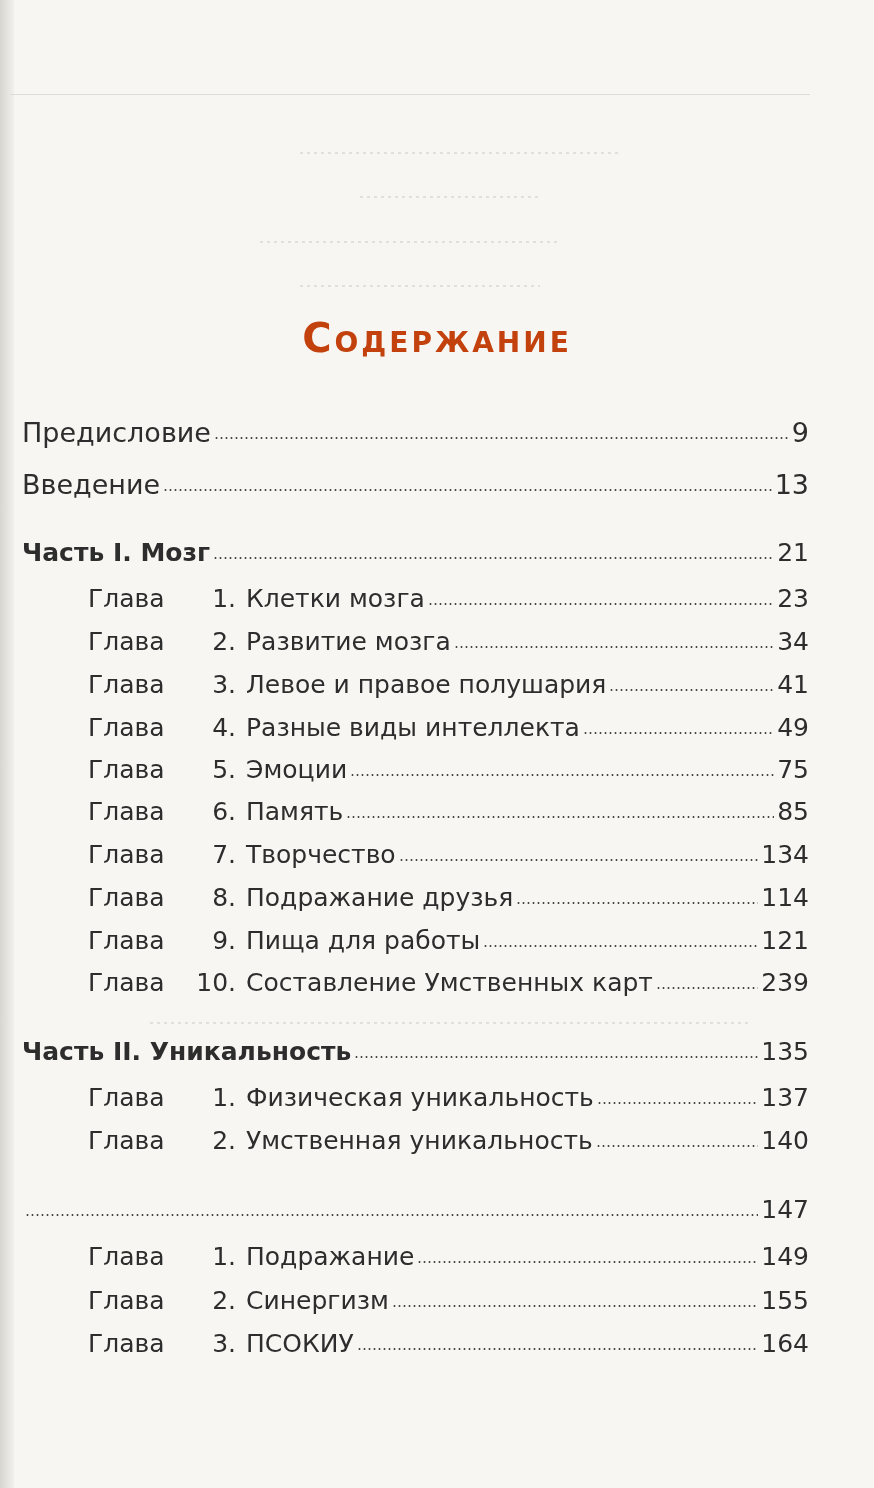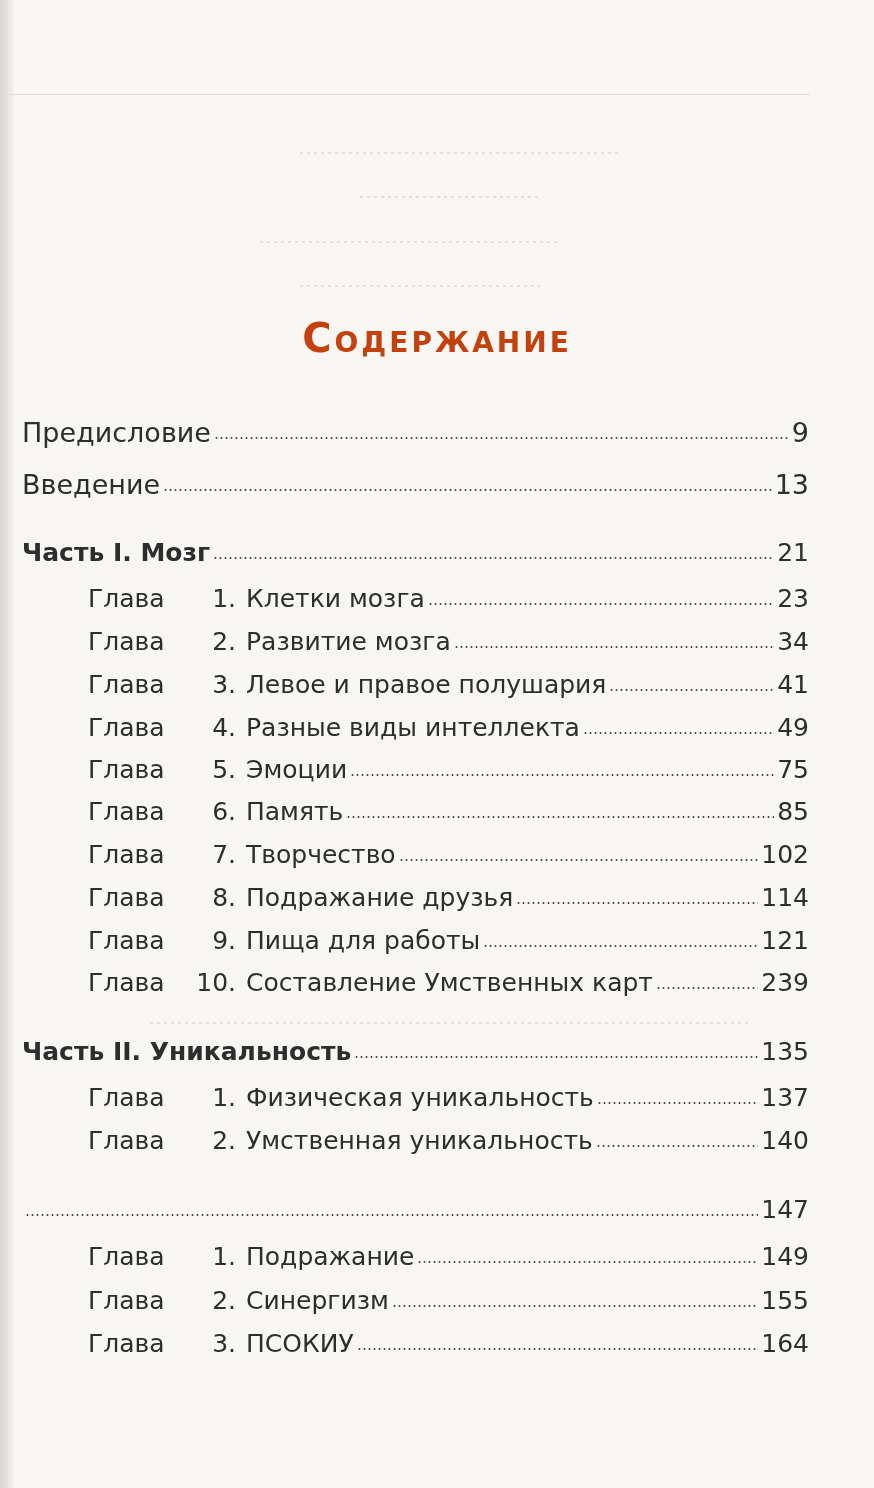--- a/index.html
+++ b/index.html
@@ -128,21 +128,21 @@
     <span class="chap-num">6.</span>
     <span class="label">Память</span>
     <span class="dots"></span>
     <span class="page">85</span>
   </div>
   <div class="row chap" style="top:840px;">
     <span class="chap-word">Глава</span>
     <span class="chap-num">7.</span>
     <span class="label">Творчество</span>
     <span class="dots"></span>
-    <span class="page">102</span>
+    <span class="page">134</span>
   </div>
   <div class="row chap" style="top:883px;">
     <span class="chap-word">Глава</span>
     <span class="chap-num">8.</span>
     <span class="label">Подражание друзья</span>
     <span class="dots"></span>
     <span class="page">114</span>
   </div>
   <div class="row chap" style="top:926px;">
     <span class="chap-word">Глава</span>

